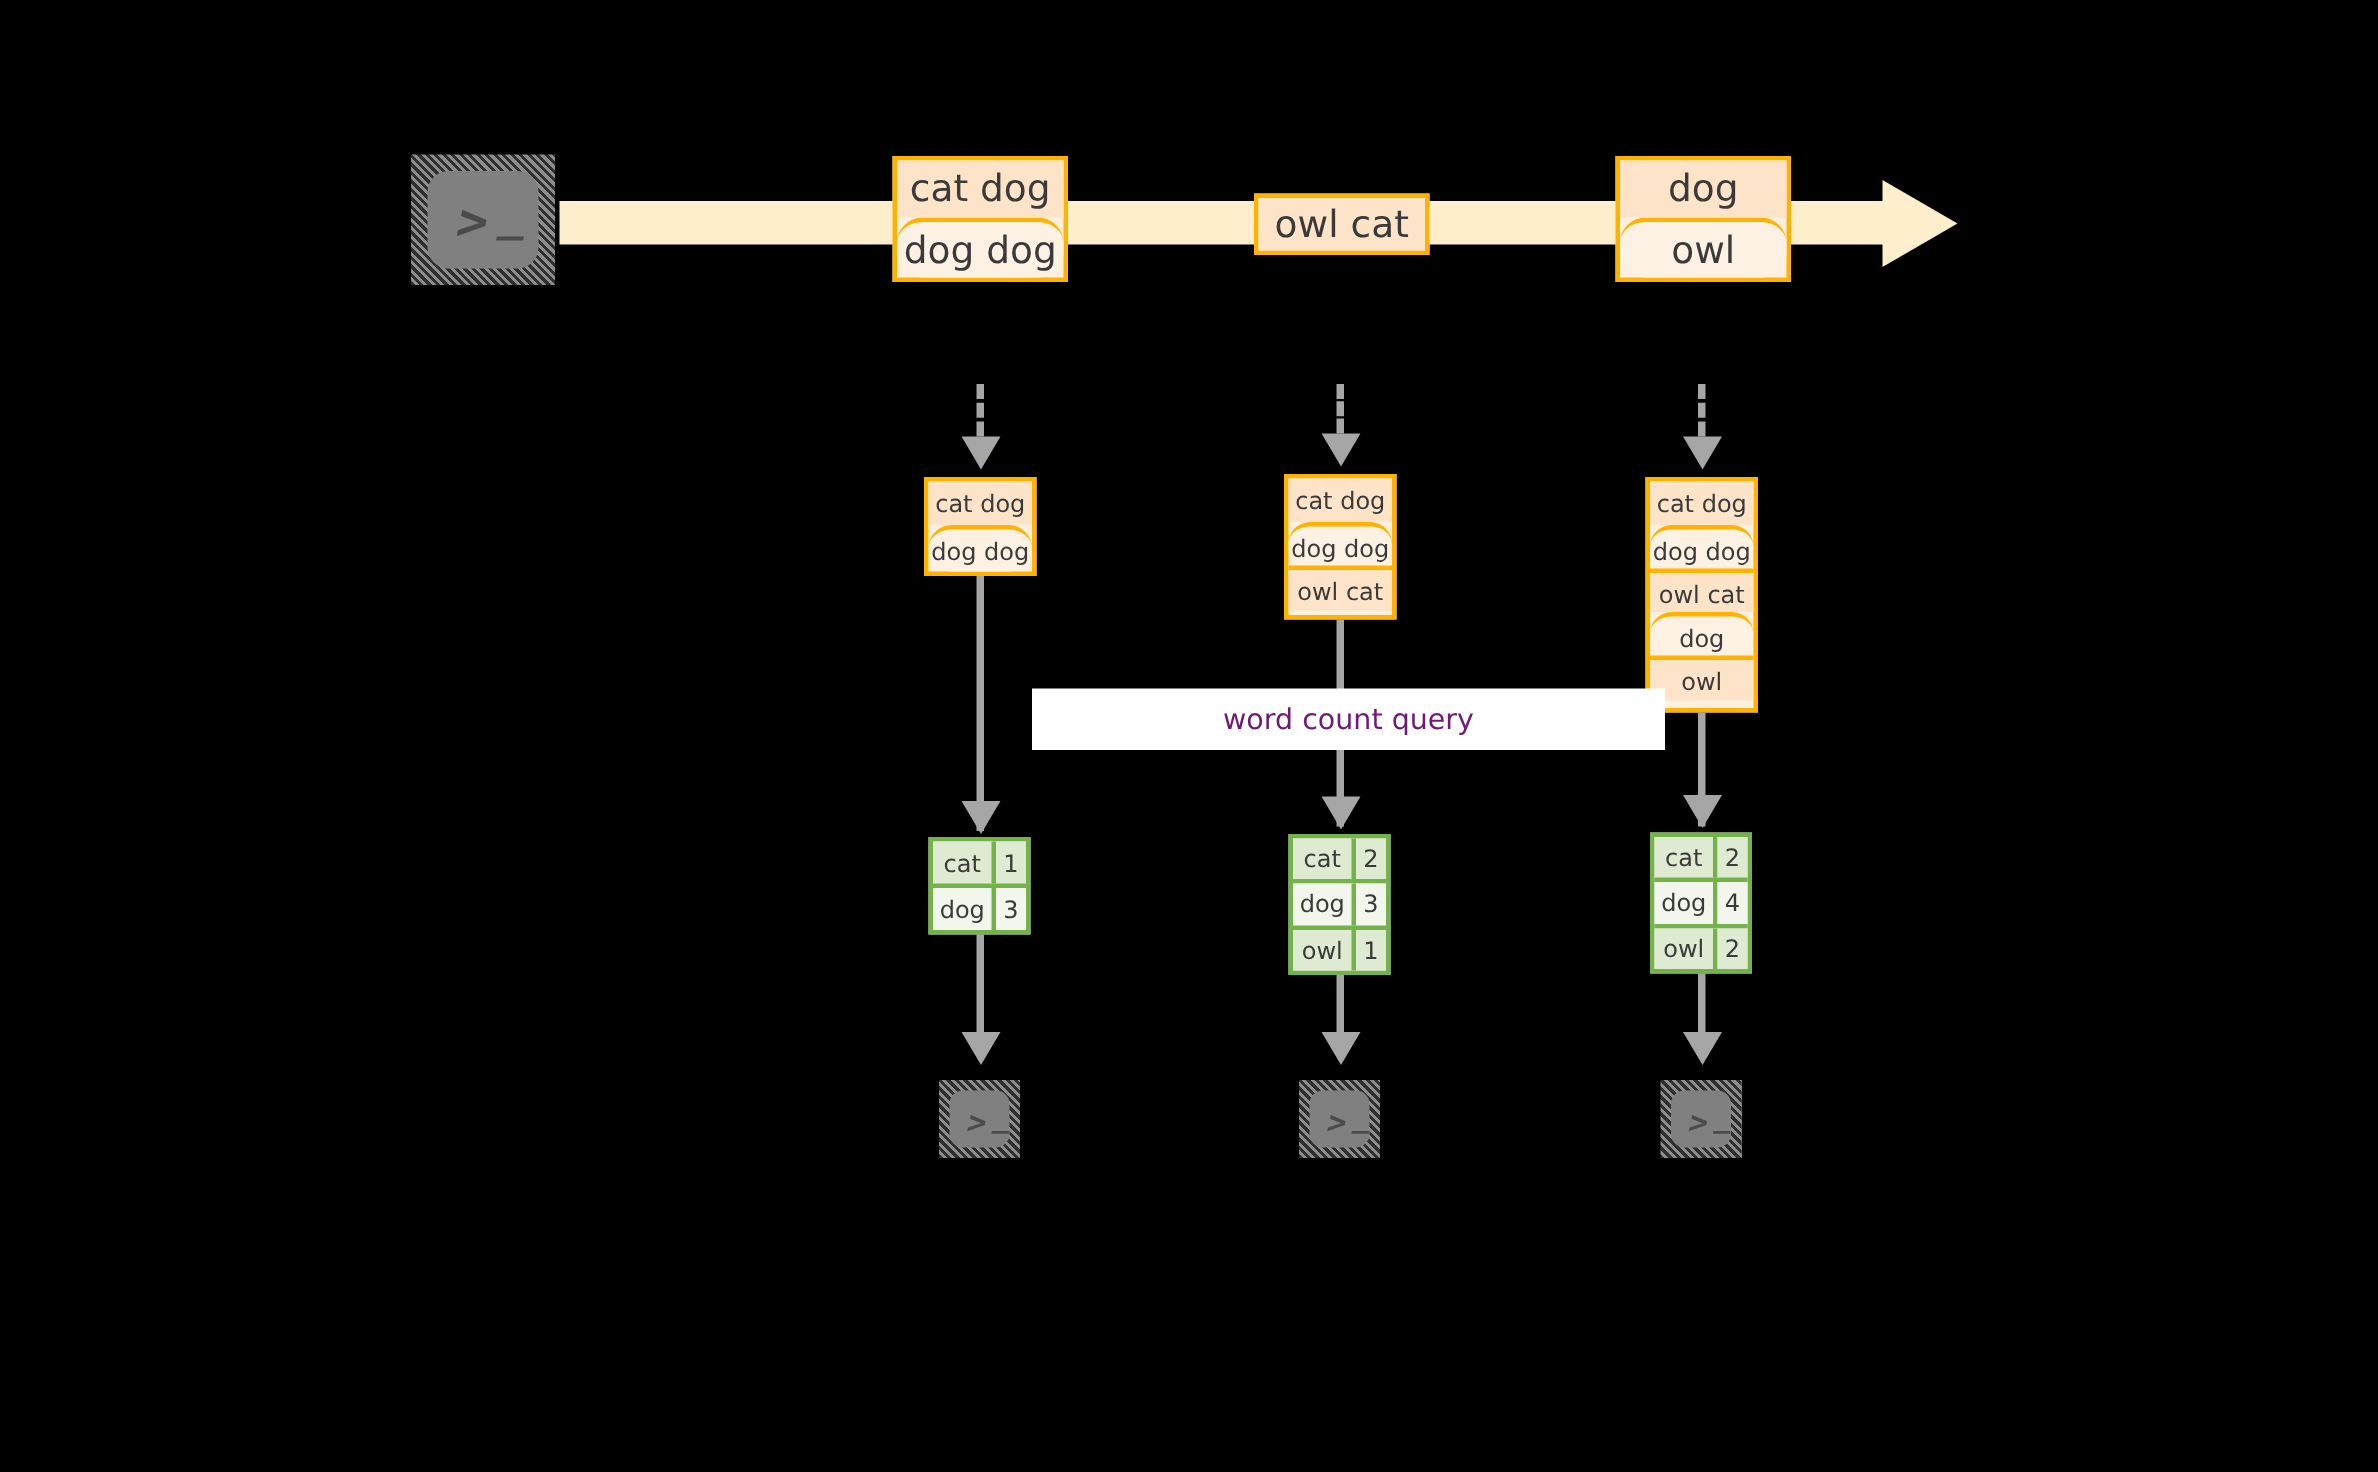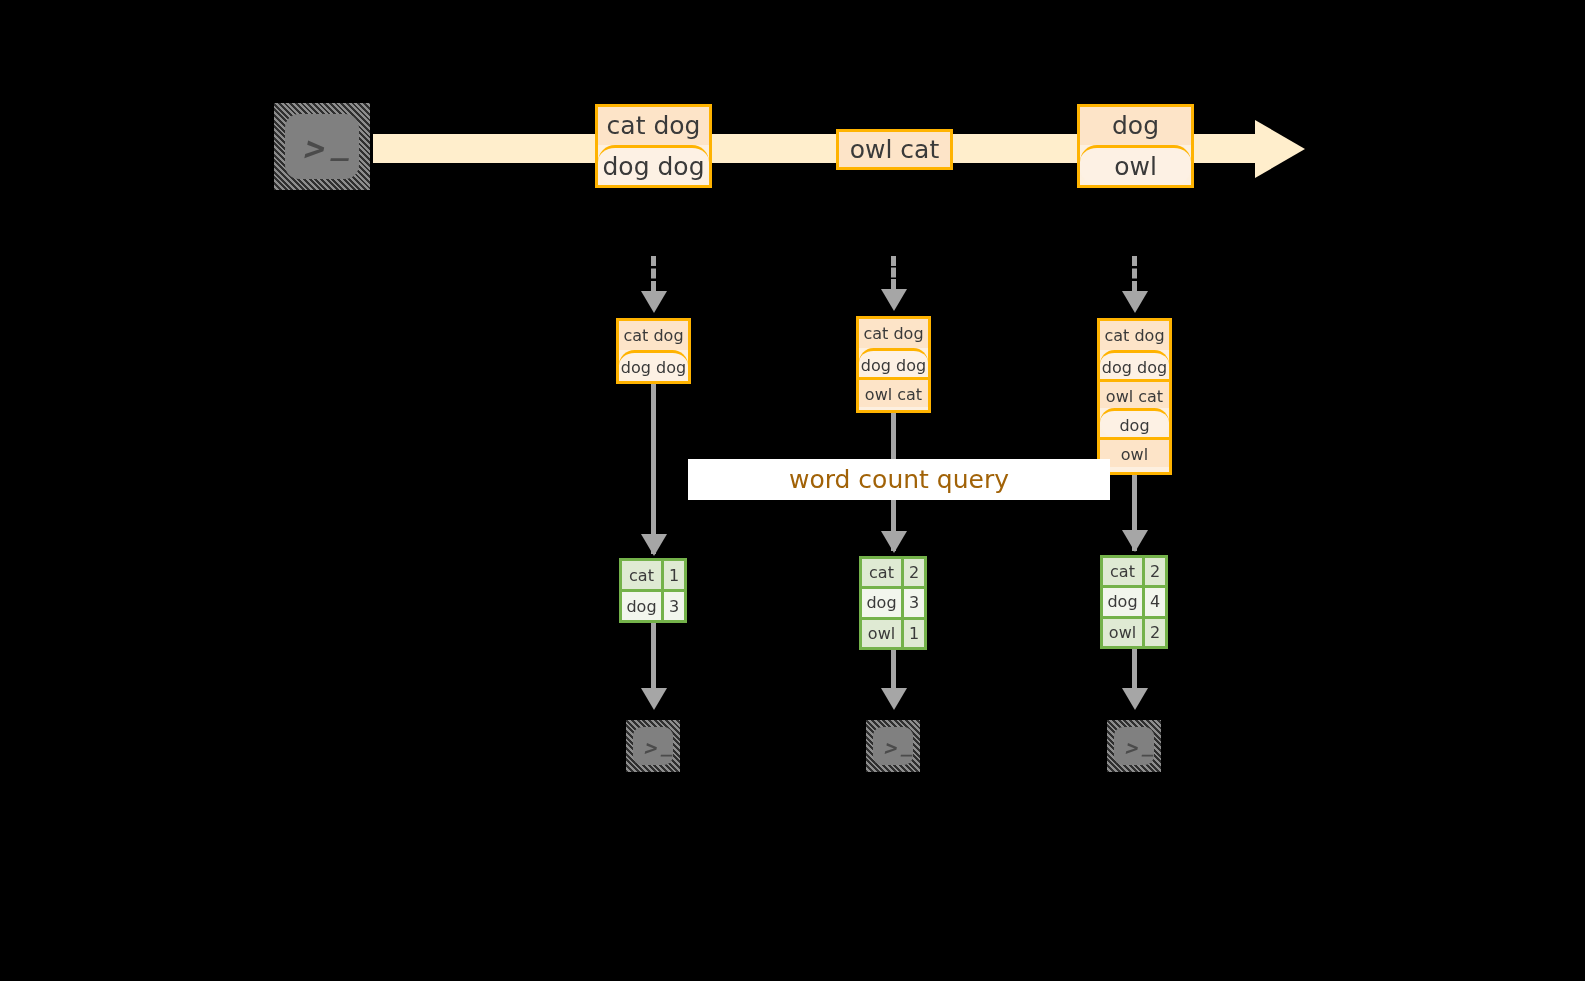--- a/index.html
+++ b/index.html
@@ -125,25 +125,25 @@
     width: 0; height: 0;
     border-left: 13px solid transparent;
     border-right: 13px solid transparent;
     border-top: 22px solid #a6a6a6;
   }
 
   
   .query-label {
     position: absolute;
     background: #ffffff;
-    color: #a16207;
+    color: #701a75;
     display: flex;
     align-items: center;
     justify-content: center;
-    font-size: 25px;
+    font-size: 19px;
     white-space: nowrap;
     text-align: right;
   }
 </style>
 </head>
 <body>
 
 <div id="canvas">
 
   <div class="term" style="left:266px; top:95px; width:112px; height:103px;">

